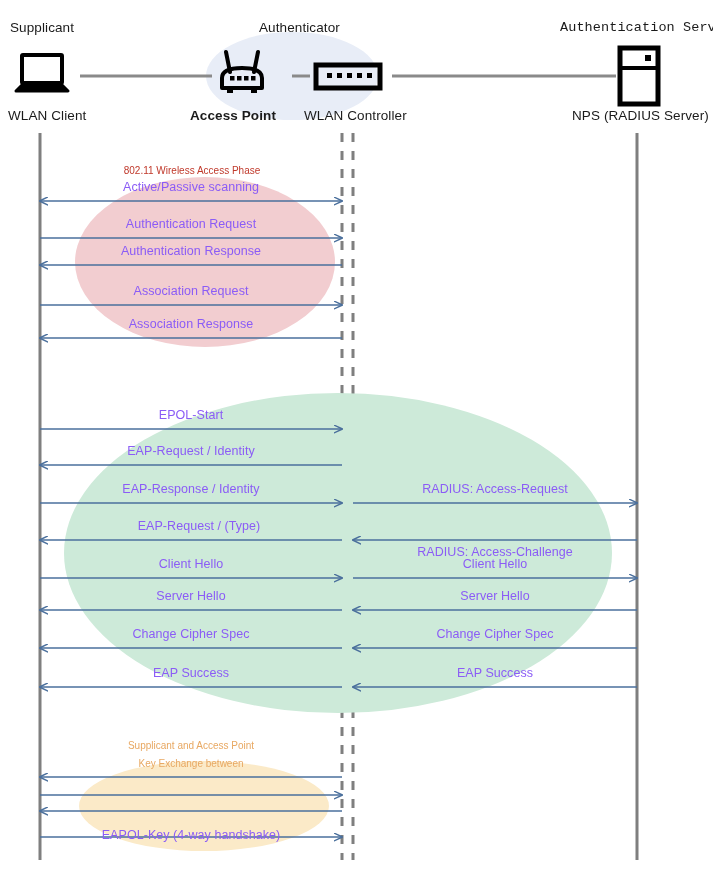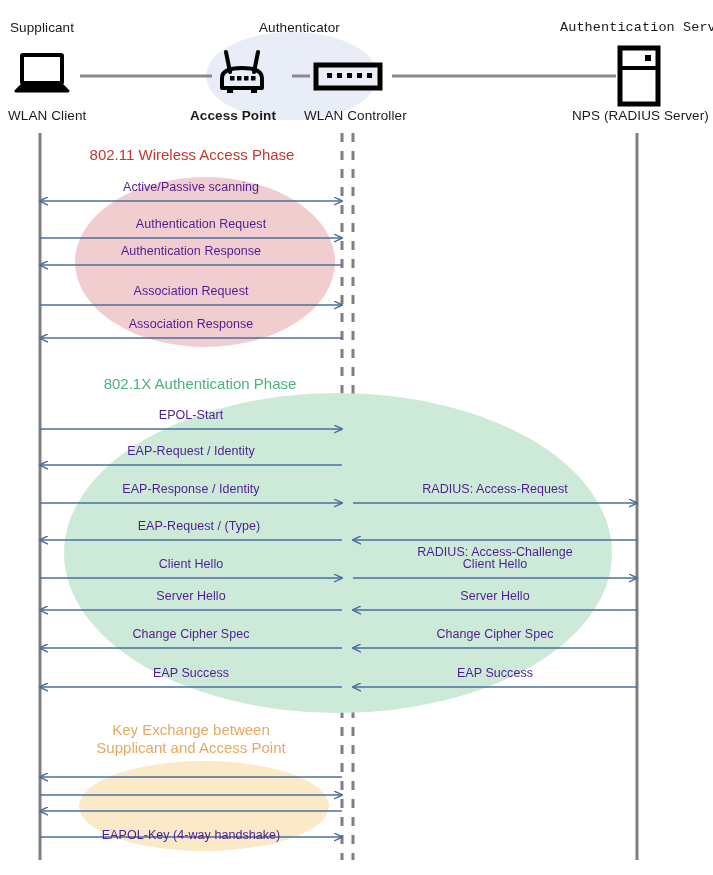--- a/index.html
+++ b/index.html
@@ -8,27 +8,27 @@
     font-family:"Liberation Sans", sans-serif;
     color:#111;overflow:hidden;position:relative;
   }
   #stage{position:absolute;left:0;top:0;width:713px;height:875px;}
   #svg{position:absolute;left:0;top:0;width:713px;height:875px;}
   .hdr-label{
     position:absolute;font-size:13.5px;color:#1a1a1a;white-space:nowrap;
     letter-spacing:0.1px;
   }
   .msg-label{
-    position:absolute;font-size:12.5px;color:#4c1d95;white-space:nowrap;
+    position:absolute;font-size:12.5px;color:#8b5cf6;white-space:nowrap;
     text-align:center;transform:translateX(-50%);
     letter-spacing:0.05px;
   }
   .phase-label{
-    position:absolute;font-size:15px;white-space:nowrap;
-    text-align:center;transform:translateX(-50%);font-weight:400;
+    position:absolute;font-size:10px;white-space:nowrap;
+    text-align:center;transform:translateX(-50%);font-weight:400;margin-top:16px;
   }
   .phase-label .ln{display:block;line-height:18px;}
 </style>
 </head>
 <body>
 
 <div id="stage">
 
   <svg id="svg" viewBox="0 0 713 875">
     <defs>
@@ -124,31 +124,28 @@
   <div class="hdr-label" style="left:560px; top:20px;font-family:Liberation Mono, monospace;">Authentication Server</div>
 
   <div class="hdr-label" style="left:8px;   top:108px;">WLAN Client</div>
   <div class="hdr-label" style="left:190px; top:108px;font-weight:bold;">Access Point</div>
   <div class="hdr-label" style="left:304px; top:108px;">WLAN Controller</div>
   <div class="hdr-label" style="left:563px; top:108px;margin-left:9px;">NPS (RADIUS Server)</div>
 
   <div class="phase-label" style="left:192px; top:146px; color:#c0392b;">
     <span class="ln">802.11 Wireless Access Phase</span>
   </div>
-  <div class="phase-label" style="left:200px; top:375px; color:#4bb27a;">
-    <span class="ln">802.1X Authentication Phase</span>
-  </div>
   <div class="phase-label" style="left:191px; top:721px; color:#e8a862;">
+    <span class="ln">Supplicant and Access Point</span>
     <span class="ln">Key Exchange between</span>
-    <span class="ln">Supplicant and Access Point</span>
   </div>
 
   <div id="labels-layer">
       <div class="msg-label" style="left: 191px; top: 180px;">Active/Passive scanning</div>
-      <div class="msg-label" style="left: 201px; top: 217px;">Authentication Request</div>
+      <div class="msg-label" style="left: 191px; top: 217px;">Authentication Request</div>
       <div class="msg-label" style="left: 191px; top: 244px;">Authentication Response</div>
       <div class="msg-label" style="left: 191px; top: 284px;">Association Request</div>
       <div class="msg-label" style="left: 191px; top: 317px;">Association Response</div>
       <div class="msg-label" style="left: 191px; top: 408px;">EPOL-Start</div>
       <div class="msg-label" style="left: 191px; top: 444px;">EAP-Request / Identity</div>
       <div class="msg-label" style="left: 191px; top: 482px;">EAP-Response / Identity</div>
       <div class="msg-label" style="left: 199px; top: 519px;">EAP-Request / (Type)</div>
       <div class="msg-label" style="left: 191px; top: 557px;">Client Hello</div>
       <div class="msg-label" style="left: 191px; top: 589px;">Server Hello</div>
       <div class="msg-label" style="left: 191px; top: 627px;">Change Cipher Spec</div>

